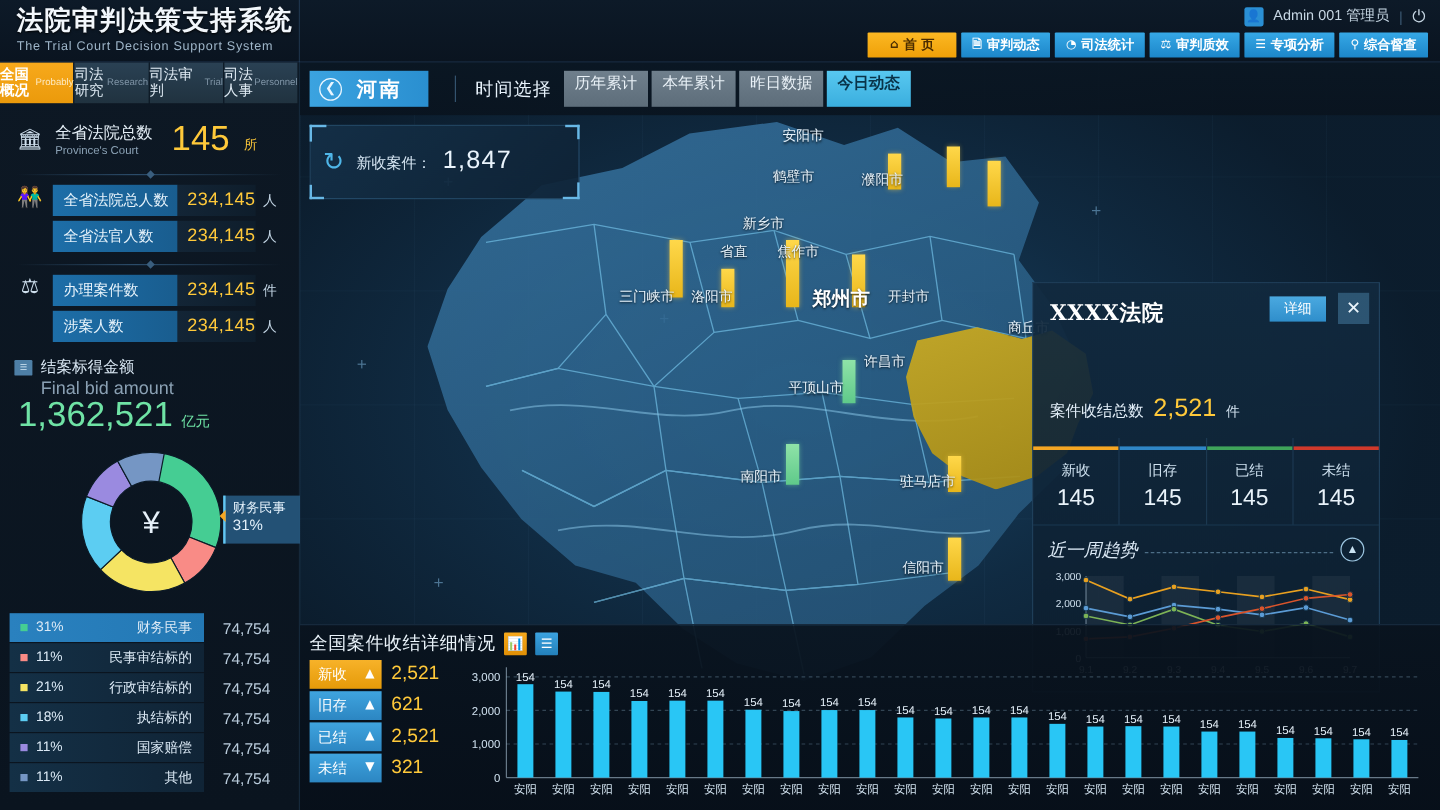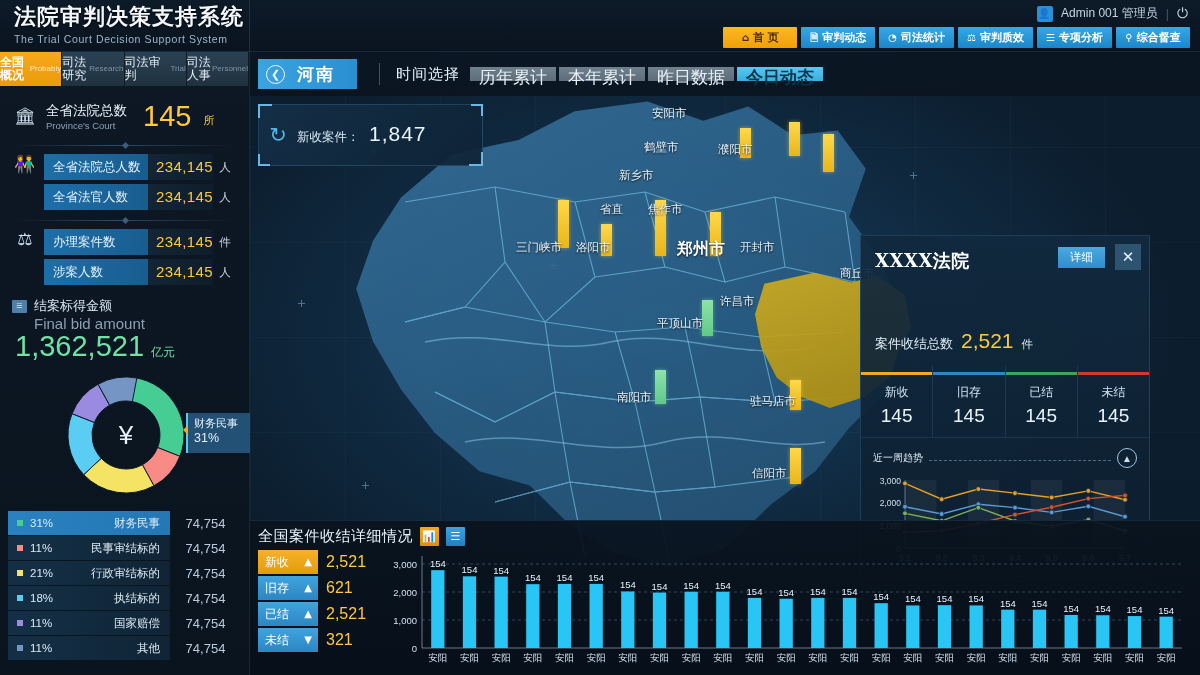--- a/index.html
+++ b/index.html
@@ -224,21 +224,21 @@
     display:flex; align-items:center; justify-content:center;
     font-size:11px; color:#eaf6ff; line-height:1;
   }
   .rp-name { font-size:17px; font-weight:bold; color:#ffffff;
              font-family:"DejaVu Sans",sans-serif; letter-spacing:2px; }
   .rb-div { width:1px; height:22px; background:#33536e; margin:0 16px 0 22px; }
   .rb-title { font-size:15px; color:#e6f1fa; font-family:"DejaVu Sans",sans-serif;
               letter-spacing:1px; margin-right:10px; }
   .time-opts { display:flex; gap:3px; }
   .time-opt {
-    height:14px; line-height:21px; padding:0 9px; font-size:17px;
+    height:30px; line-height:21px; padding:0 9px; font-size:13px;
     background:linear-gradient(180deg,#6f7f8c 0%,#5d6d7a 100%);
     color:#e9f1f7; cursor:pointer; font-family:"DejaVu Sans",sans-serif;
   }
   .time-opt.active { background:linear-gradient(180deg,#58c8f0 0%,#3aaede 100%); color:#09344a; font-weight:bold; }
 
   
   .clock-card {
     position:absolute; left:8px; top:52px; width:225px; height:62px; z-index:30;
     background:linear-gradient(135deg,rgba(20,48,72,.92) 0%,rgba(14,34,53,.92) 100%);
     border:1px solid rgba(80,150,200,.25);
@@ -289,22 +289,22 @@
   .ip-cols { display:flex; }
   .ip-col { flex:1; text-align:center; padding:7px 0 10px 0;
             border-right:1px solid rgba(80,140,185,.2); }
   .ip-col:last-child { border-right:0; }
   .ip-col-bar { height:3px; margin-bottom:9px; }
   .ip-col-k { font-size:12px; color:#cfe2f0; font-family:"DejaVu Sans",sans-serif; }
   .ip-col-v { font-size:19px; color:#e9f3fa; margin-top:4px; }
 
   .trend { padding:10px 12px 10px 12px; border-top:1px solid rgba(70,130,175,.22); }
   .trend-head { display:flex; align-items:center; gap:6px; }
-  .trend-title { font-size:10px; color:#dbe9f5; font-family:"DejaVu Sans",sans-serif;
-                 white-space:nowrap; }
+  .trend-title { font-size:15px; color:#dbe9f5; font-family:"DejaVu Sans",sans-serif;
+                 white-space:nowrap;font-style:italic; }
   .trend-dash { flex:1; border-bottom:1px dashed rgba(140,185,215,.5); height:1px; margin-top:4px; }
   .trend-toggle {
     width:20px; height:20px; border:1.4px solid #9dc7e2; border-radius:50%;
     display:flex; align-items:center; justify-content:center; font-size:10px; color:#c9e2f2;
     cursor:pointer;
   }
   .trend-chart { position:relative; height:92px; margin-top:6px; }
 
   
   .bottom-panel {
@@ -408,21 +408,21 @@
         <div class="map-bar" style="left: 573px; top: 82px; height: 38px;"></div>
         <div class="map-bar green" style="left: 452px; top: 248px; height: 36px;"></div>
         <div class="map-bar green" style="left: 405px; top: 318px; height: 34px;"></div>
         <div class="map-bar" style="left: 540px; top: 328px; height: 30px;"></div>
         <div class="map-bar" style="left: 540px; top: 396px; height: 36px;"></div>
       </div>
     <div id="map-cities">
         <div class="city-label" style="left: 402px; top: 54px;">安阳市</div>
         <div class="city-label" style="left: 394px; top: 88px;">鹤壁市</div>
         <div class="city-label" style="left: 468px; top: 90px;">濮阳市</div>
-        <div class="city-label" style="left: 369px; top: 116px; text-align: center;">新乡市</div>
+        <div class="city-label" style="left: 369px; top: 127px; text-align: center;">新乡市</div>
         <div class="city-label" style="left: 350px; top: 150px;">省直</div>
         <div class="city-label" style="left: 398px; top: 150px;">焦作市</div>
         <div class="city-label" style="left: 266px; top: 188px;">三门峡市</div>
         <div class="city-label" style="left: 326px; top: 188px;">洛阳市</div>
         <div class="city-label big" style="left: 427px; top: 187px;">郑州市</div>
         <div class="city-label" style="left: 490px; top: 188px;">开封市</div>
         <div class="city-label" style="left: 590px; top: 214px;">商丘市</div>
         <div class="city-label" style="left: 470px; top: 242px;">许昌市</div>
         <div class="city-label" style="left: 407px; top: 264px;">平顶山市</div>
         <div class="city-label" style="left: 367px; top: 338px;">南阳市</div>

